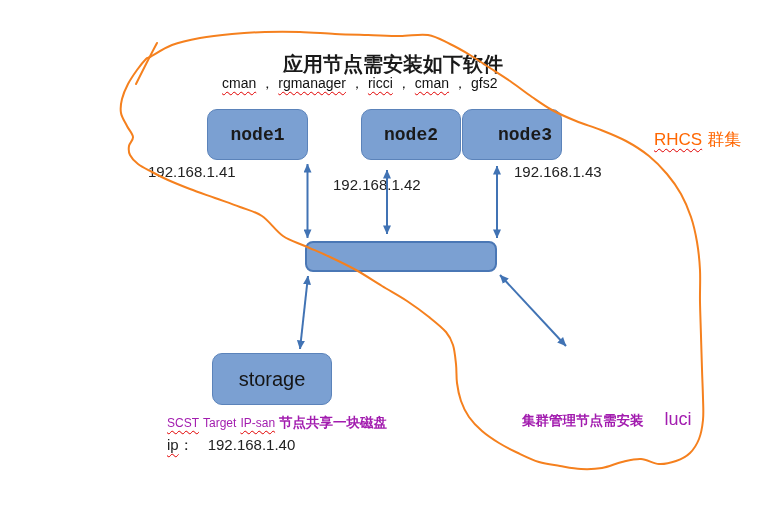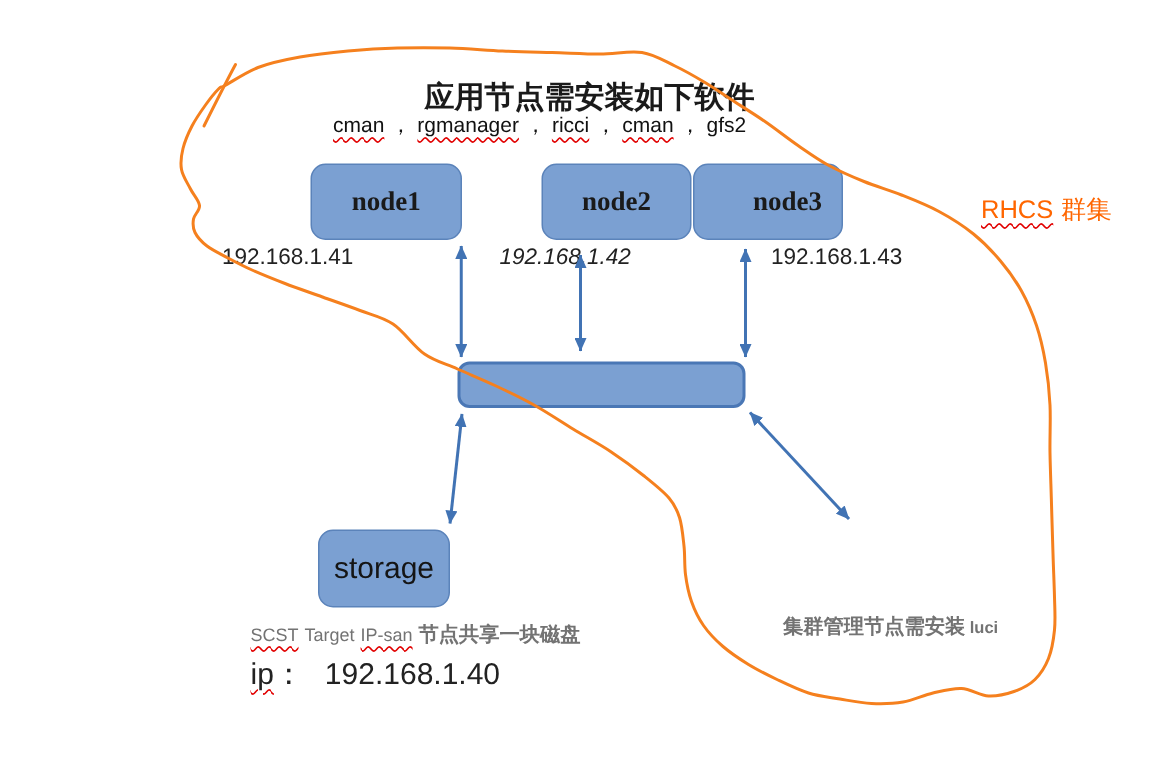--- a/index.html
+++ b/index.html
@@ -13,21 +13,21 @@
     font-family:"Liberation Sans", sans-serif; color:var(--ink); overflow:hidden;
   }
   .abs{position:absolute;}
   .box{
     position:absolute; background:var(--box-fill);
     border:1.5px solid var(--box-border); border-radius:10px;
     display:flex; align-items:center; justify-content:center;
     box-sizing:border-box; z-index:1;
   }
   .node-label{
-    font-family:Liberation Serif, serif; font-weight:bold;
+    font-family:Liberation Mono, monospace; font-weight:bold;
     font-size:18px; color:var(--ink); letter-spacing:0;text-align:right;
   }
   .server-label{
     font-family:"Liberation Sans", sans-serif; font-size:20px; color:#151515;
   }
   .bus{
     position:absolute; left:305px; top:241px; width:192px; height:31px;
     background:var(--box-fill); border:2px solid var(--bus-border);
     border-radius:8px; box-sizing:border-box; z-index:1;
   }
@@ -43,25 +43,25 @@
     text-decoration-line:underline; text-decoration-style:wavy;
     text-decoration-color:var(--squiggle); text-decoration-thickness:1px;
     text-underline-offset:3px;
   }
   .ip-text{font-size:15px; color:#222; z-index:2; white-space:nowrap;}
   .cluster-badge{
     left:654px; top:128px; font-size:17px; color:var(--cluster-text);
     z-index:2; white-space:nowrap;
   }
   .cluster-badge .cjk{margin-left:5px;margin-top:16px;}
-  .caption{z-index:2; white-space:nowrap; font-size:12px; color:#737373;}
+  .caption{z-index:2; white-space:nowrap; font-size:12px; color:#a21caf;}
   .caption .latin{margin-right:4px;}
   .caption .cjk{font-weight:bold; font-size:13.5px;}
-  .caption .small-latin{font-size:11px; font-weight:bold; margin-left:3px;}
-  .ip-line{z-index:2; white-space:nowrap; font-size:20px; color:#222;}
+  .caption .small-latin{font-size:18px; font-weight:normal; margin-left:21px;}
+  .ip-line{z-index:2; white-space:nowrap; font-size:15px; color:#222;}
   .ip-line .val{margin-left:14px;}
   svg.overlay{position:absolute; left:0; top:0; z-index:5; pointer-events:none;}
 </style>
 </head>
 <body>
 
 <div id="stage">
 
   <div class="abs title">应用节点需安装如下软件</div>
 
@@ -77,26 +77,26 @@
     <span class="node-label">node1</span>
   </div>
   <div class="box" style="left:337px; top:109px; width:100px; height:51px;margin-left:24px;">
     <span class="node-label">node2</span>
   </div>
   <div class="box" style="left:462px; top:109px; width:100px; height:51px;padding-left:26px;">
     <span class="node-label">node3</span>
   </div>
 
   <div class="abs ip-text" style="left:148px; top:163px;">192.168.1.41</div>
-  <div class="abs ip-text" style="left:333px; top:163px;font-style:italic;">192.168.1.42</div>
+  <div class="abs ip-text" style="left:333px; top:176px;">192.168.1.42</div>
   <div class="abs ip-text" style="left:514px; top:163px;">192.168.1.43</div>
 
   <div class="bus"></div>
 
-  <div class="box" style="left:212px; top:353px; width:88px; height:52px;">
+  <div class="box" style="left:212px; top:353px; width:120px; height:52px;">
     <span class="server-label">storage</span>
   </div>
   <div class="abs caption" style="left:167px; top:414px;">
     <span class="latin sq">SCST</span><span class="latin">Target</span><span class="latin sq">IP-san</span><span class="cjk">节点共享一块磁盘</span>
   </div>
   <div class="abs ip-line" style="left:167px; top:436px;">
     <span class="sq">ip</span><span>：</span><span class="val">192.168.1.40</span>
   </div>
 
   <div class="abs caption" style="left:522px; top:409px;">

